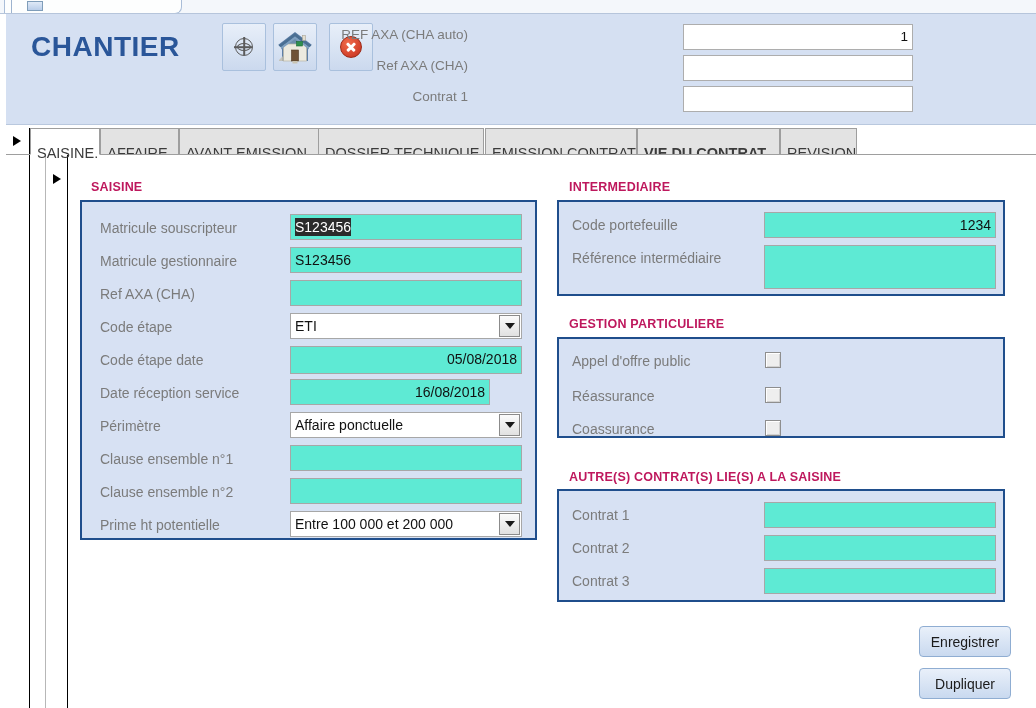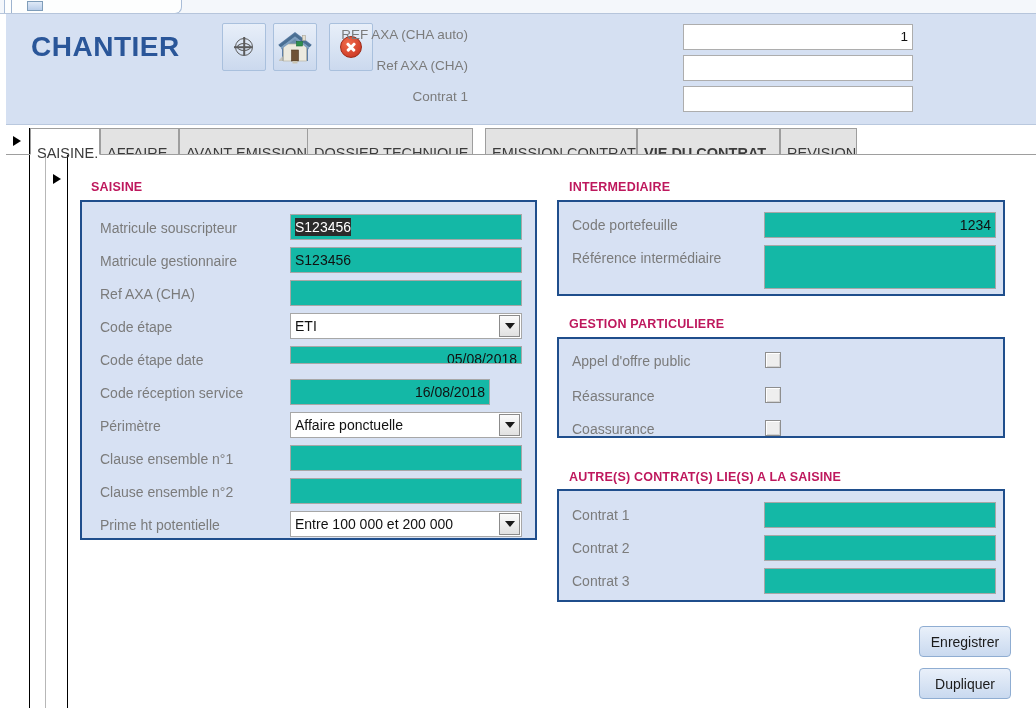--- a/index.html
+++ b/index.html
@@ -72,21 +72,21 @@
   
   .body-area{position:absolute;left:6px;top:155px;width:1030px;height:553px;background:#fff;}
   .vline{position:absolute;background:#000;width:1px;}
   .vline-gray{position:absolute;background:#b7b7b7;width:1px;}
 
   .sec-title{position:absolute;font-weight:bold;font-size:12.5px;color:#be185d;letter-spacing:.2px;white-space:nowrap;}
 
   .panel{position:absolute;background:#d7e1f3;border:2px solid #1f4e8c;box-sizing:border-box;}
 
   .f-label{position:absolute;color:#7b7b7b;font-size:14px;white-space:nowrap;}
-  .f-input{position:absolute;background:#14b8a6;border:1px solid #a7a7a7;box-sizing:border-box;
+  .f-input{position:absolute;background:#5eead4;border:1px solid #a7a7a7;box-sizing:border-box;
            font-family:"Liberation Sans",sans-serif;font-size:14px;color:#111;
            line-height:24px;padding:0 4px;overflow:hidden;white-space:nowrap;}
   .f-input.right{text-align:right;}
   .f-input .sel{background:#2b2b2b;color:#fff;padding:1px 0;}
   .f-combo{position:absolute;background:#fff;border:1px solid #a7a7a7;box-sizing:border-box;}
   .f-combo .txt{position:absolute;left:4px;top:0;right:24px;line-height:24px;font-size:14px;color:#111;white-space:nowrap;overflow:hidden;}
   .f-combo .arrowbtn{position:absolute;right:1px;top:1px;width:21px;bottom:1px;
         background:linear-gradient(180deg,#fbfbfb 0%,#e1e1e1 100%);
         border:1px solid #8b8b8b;box-sizing:border-box;display:flex;align-items:center;justify-content:center;}
   .caret{width:0;height:0;border-left:5px solid transparent;border-right:5px solid transparent;border-top:6px solid #1a1a1a;}
@@ -157,23 +157,23 @@
 
     <div class="botline"></div>
   </div>
 
   <div class="tabbar">
     <div class="tabbar-underline"></div>
     <div class="tab-sel-box">
       <div class="rec-arrow" style="left:7px;top:8px;"></div>
     </div>
     <div class="tab active" style="left:24px;width:70px;"><span>SAISINE.</span></div>
-    <div class="tab" style="left:94px;width:79px;"><span>AFFAIRE.</span></div>
+    <div class="tab" style="left:94px;width:79px;text-align:center;"><span>AFFAIRE.</span></div>
     <div class="tab" style="left:173px;width:140px;"><span>AVANT EMISSION.</span></div>
-    <div class="tab" style="left:301px;width:166px;text-align:center;"><span>DOSSIER TECHNIQUE.</span></div>
+    <div class="tab" style="left:312px;width:166px;text-align:center;"><span>DOSSIER TECHNIQUE.</span></div>
     <div class="tab" style="left:479px;width:152px;"><span>EMISSION CONTRAT.</span></div>
     <div class="tab" style="left:631px;width:143px;font-weight:bold;"><span>VIE DU CONTRAT</span></div>
     <div class="tab" style="left:774px;width:77px;"><span>REVISION</span></div>
   </div>
 
   <div class="body-area">
 
     <div class="vline" style="left:23px;top:0;height:553px;"></div>
     <div class="vline-gray" style="left:39px;top:0;height:553px;"></div>
     <div class="vline" style="left:61px;top:0;height:553px;"></div>
@@ -181,38 +181,38 @@
 
     <div class="sec-title" style="left:85px;top:25px;">SAISINE</div>
     <div class="panel" style="left:74px;top:45px;width:457px;height:160px;"></div>
     <div class="panel" style="left:74px;top:45px;width:457px;height:340px;"></div>
 
     <div class="f-label" style="left:94px;top:65px;">Matricule souscripteur</div>
     <div class="f-label" style="left:94px;top:98px;">Matricule gestionnaire</div>
     <div class="f-label" style="left:94px;top:131px;">Ref AXA (CHA)</div>
     <div class="f-label" style="left:94px;top:164px;">Code étape</div>
     <div class="f-label" style="left:94px;top:197px;">Code étape date</div>
-    <div class="f-label" style="left:94px;top:230px;">Code réception service</div>
+    <div class="f-label" style="left:94px;top:230px;">Date réception service</div>
     <div class="f-label" style="left:94px;top:263px;">Périmètre</div>
     <div class="f-label" style="left:94px;top:296px;">Clause ensemble n°1</div>
     <div class="f-label" style="left:94px;top:329px;">Clause ensemble n°2</div>
     <div class="f-label" style="left:94px;top:362px;">Prime ht potentielle</div>
 
     <div class="f-input" style="left:284px;top:59px;width:232px;height:26px;"><span class="sel">S123456</span></div>
     <div class="f-input" style="left:284px;top:92px;width:232px;height:26px;">S123456</div>
     <div class="f-input" style="left:284px;top:125px;width:232px;height:26px;"></div>
 
     <div class="f-combo" style="left:284px;top:158px;width:232px;height:26px;">
       <div class="txt">ETI</div>
       <div class="arrowbtn">
           <span class="caret"></span>
         </div>
     </div>
 
-    <div class="f-input right" style="left:284px;top:191px;width:232px;height:18px;">05/08/2018</div>
+    <div class="f-input right" style="left:284px;top:191px;width:232px;height:28px;">05/08/2018</div>
     <div class="f-input right" style="left:284px;top:224px;width:200px;height:26px;">16/08/2018</div>
 
     <div class="f-combo" style="left:284px;top:257px;width:232px;height:26px;">
       <div class="txt">Affaire ponctuelle</div>
       <div class="arrowbtn">
           <span class="caret"></span>
         </div>
     </div>
 
     <div class="f-input" style="left:284px;top:290px;width:232px;height:26px;"></div>

